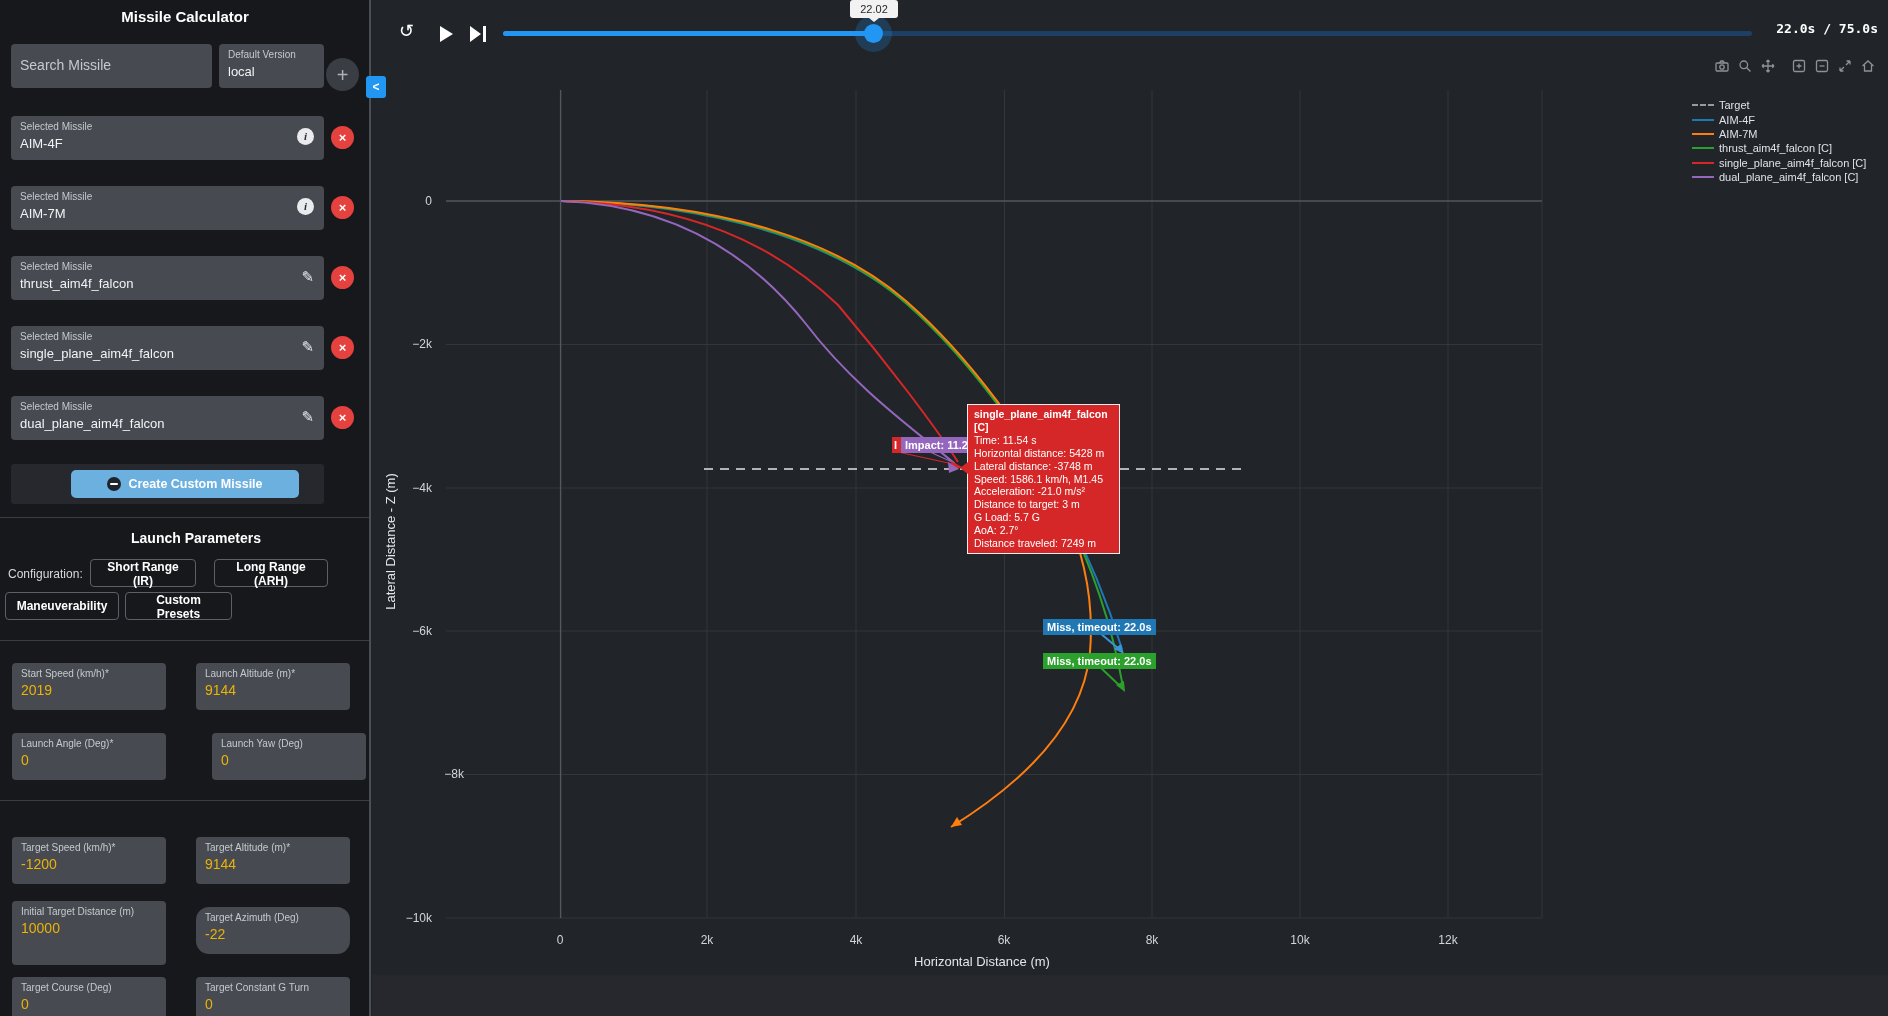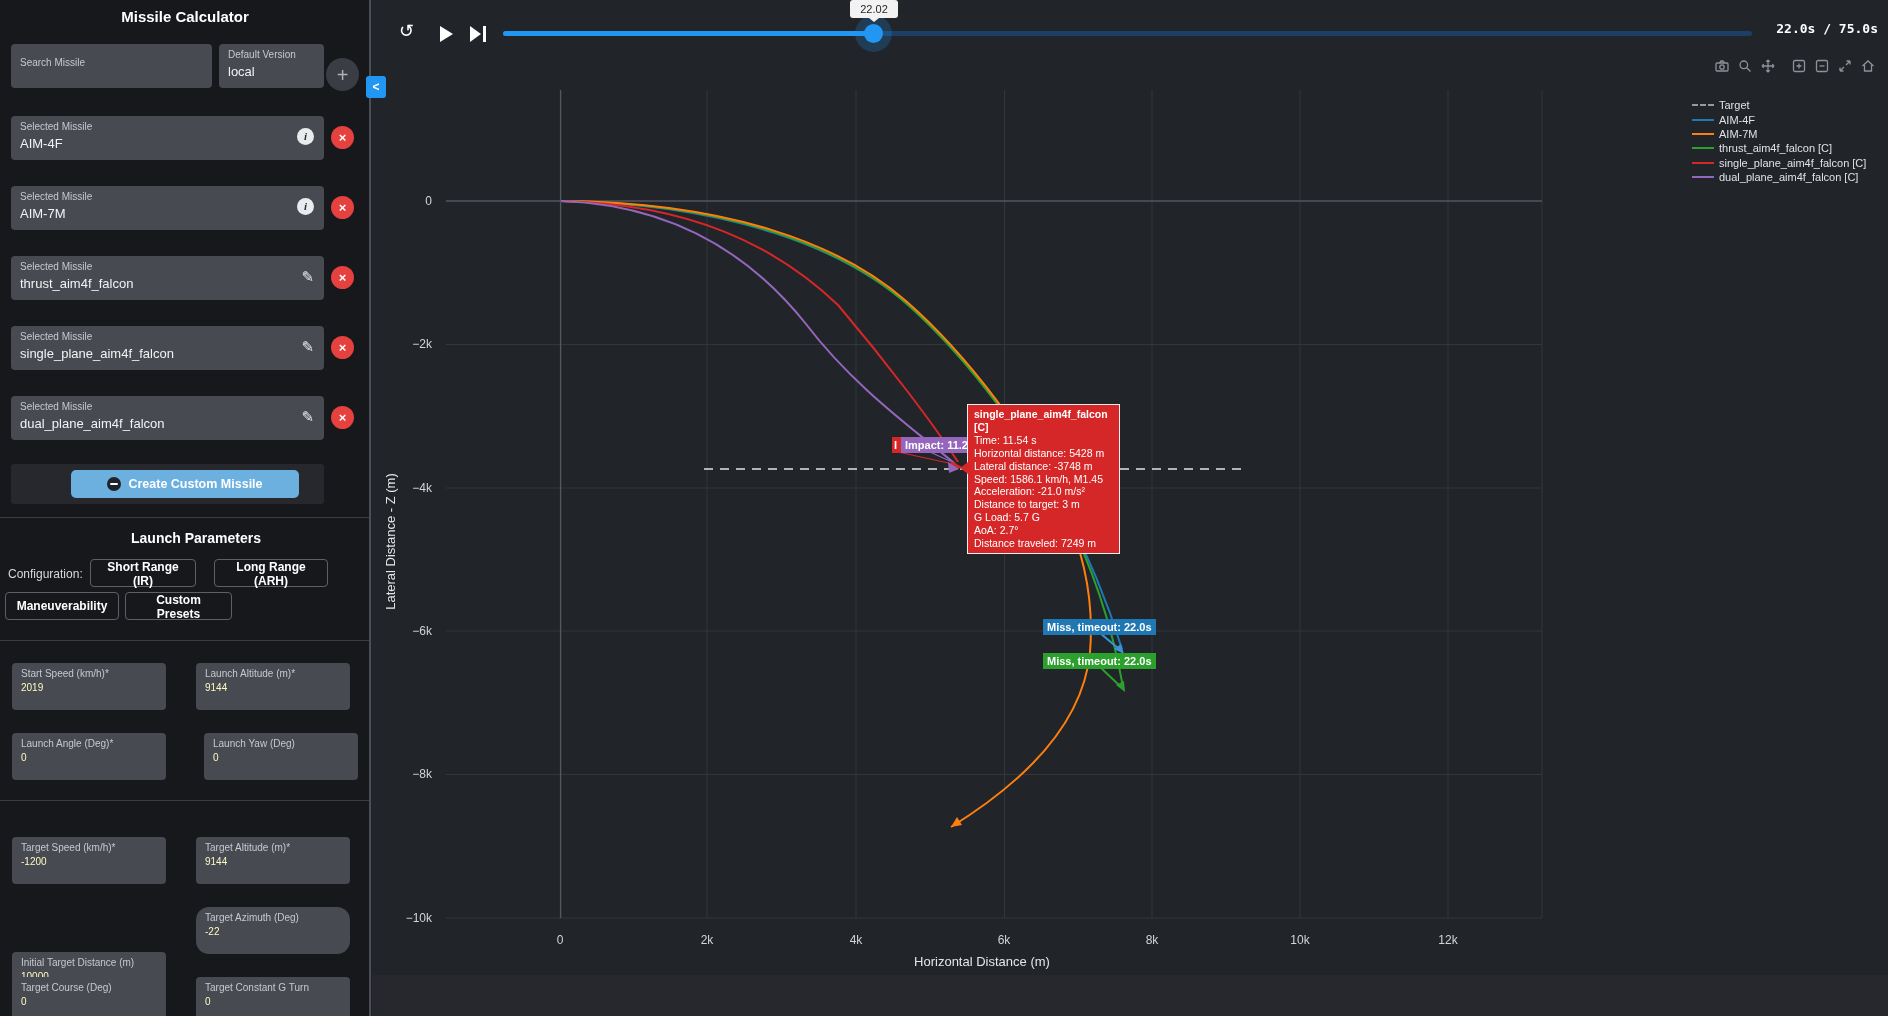--- a/index.html
+++ b/index.html
@@ -6,21 +6,21 @@
   *{box-sizing:border-box;font-family:"Liberation Sans",sans-serif;}
   #app{position:relative;width:1888px;height:1016px;background:#212429;overflow:hidden;}
 
   
   #sidebar{position:absolute;left:0;top:0;width:370px;height:1016px;background:#16181c;}
   #sidebar-border{position:absolute;left:369px;top:0;width:2px;height:1016px;background:#4a4e55;}
   .sb-title{position:absolute;left:0;top:8px;width:370px;text-align:center;color:#fff;font-size:15px;font-weight:bold;}
   .box{position:absolute;background:#474a50;border-radius:4px;}
   .box .lbl{position:absolute;left:9px;top:5px;font-size:10px;color:#c6c9ce;white-space:nowrap;}
   .box .val{position:absolute;left:9px;top:20px;font-size:13px;color:#f2f3f5;white-space:nowrap;}
-  .box input{position:absolute;left:9px;top:19px;width:calc(100% - 18px);background:transparent;border:none;outline:none;color:#fef9c3;font-size:10px;padding:0;}
+  .box input{position:absolute;left:9px;top:19px;width:calc(100% - 18px);background:transparent;border:none;outline:none;color:#eab308;font-size:14px;padding:0;}
   #search-box input{top:13px;}
   #search-box input::placeholder{color:#c6c9ce;opacity:1;}
   .row-icon{position:absolute;right:10px;top:12px;}
   .info-ic{display:inline-block;width:17px;height:17px;border-radius:50%;background:#e9ebee;color:#2b2d31;font-size:11px;font-weight:bold;text-align:center;line-height:17px;font-family:"Liberation Serif",serif;font-style:italic;}
   .pencil-ic{color:#e9ebee;font-size:15px;}
   .x-btn{position:absolute;left:331px;width:23px;height:23px;border-radius:50%;background:#e5413e;border:none;color:#fff;font-size:13px;font-weight:bold;line-height:21px;text-align:center;padding:0;cursor:pointer;}
   .plus-btn{position:absolute;left:326px;top:58px;width:33px;height:33px;border-radius:50%;background:#3a3d43;border:none;color:#aeb1b6;font-size:20px;line-height:30px;text-align:center;padding:0;}
   #collapse-btn{position:absolute;left:366px;top:76px;width:20px;height:22px;background:#2196f3;border:none;border-radius:3px;color:#fff;font-size:12px;font-weight:bold;padding:0;z-index:30;}
   .divider{position:absolute;left:0;width:370px;height:1px;background:#3a3d43;}
   #create-wrap{position:absolute;left:11px;top:464px;width:313px;height:40px;background:#26282d;border-radius:3px;}
@@ -146,36 +146,36 @@
       <input value="2019" style="">
     </div>
     <div class="box" style="left:196px;top:663px;width:154px;height:47px;">
       <span class="lbl">Launch Altitude (m)*</span>
       <input value="9144" style="">
     </div>
     <div class="box" style="left:12px;top:733px;width:154px;height:47px;">
       <span class="lbl">Launch Angle (Deg)*</span>
       <input value="0" style="">
     </div>
-    <div class="box" style="left:204px;top:733px;width:154px;height:47px;">
+    <div class="box" style="left:212px;top:733px;width:154px;height:47px;">
       <span class="lbl">Launch Yaw (Deg)</span>
       <input value="0" style="">
     </div>
 
     <div class="divider" style="top:800px;"></div>
 
     <div class="box" style="left:12px;top:837px;width:154px;height:47px;">
       <span class="lbl">Target Speed (km/h)*</span>
       <input value="-1200" style="">
     </div>
     <div class="box" style="left:196px;top:837px;width:154px;height:47px;">
       <span class="lbl">Target Altitude (m)*</span>
       <input value="9144" style="">
     </div>
-    <div class="box" style="left:12px;top:952px;width:154px;height:47px;padding-left:28px;">
+    <div class="box" style="left:12px;top:901px;width:154px;height:64px;padding-left:28px;">
       <span class="lbl">Initial Target Distance (m)</span>
       <input value="10000" style="">
     </div>
     <div class="box" style="left:196px;top:907px;width:154px;height:47px;border-radius:13px;">
       <span class="lbl">Target Azimuth (Deg)</span>
       <input value="-22" style="">
     </div>
     <div class="box" style="left:12px;top:977px;width:154px;height:47px;">
       <span class="lbl">Target Course (Deg)</span>
       <input value="0" style="">
@@ -308,21 +308,21 @@
     <polygon points="959,469 948,462 949,473" fill="#9467bd"></polygon>
     <polygon points="1124,654 1121,644 1114,649" fill="#3a93d5"></polygon>
     <polygon points="1125,692 1124,681 1116,685" fill="#2ca02c"></polygon>
     <polygon points="951,827 962,825 957,817" fill="#ff7f0e"></polygon>
   </svg>
 
   <div class="ytick" style="top:194px;">0</div>
   <div class="ytick" style="top:337px;">−2k</div>
   <div class="ytick" style="top:481px;">−4k</div>
   <div class="ytick" style="top:624px;">−6k</div>
-  <div class="ytick" style="top:767px;">−8k</div>
+  <div class="ytick" style="top:767px;margin-left:32px;">−8k</div>
   <div class="ytick" style="top:911px;">−10k</div>
 
   <div class="xtick" style="left:560px;">0</div>
   <div class="xtick" style="left:707px;text-align:right;">2k</div>
   <div class="xtick" style="left:856px;">4k</div>
   <div class="xtick" style="left:1004px;">6k</div>
   <div class="xtick" style="left:1152px;">8k</div>
   <div class="xtick" style="left:1300px;text-align:right;">10k</div>
   <div class="xtick" style="left:1448px;">12k</div>
 

